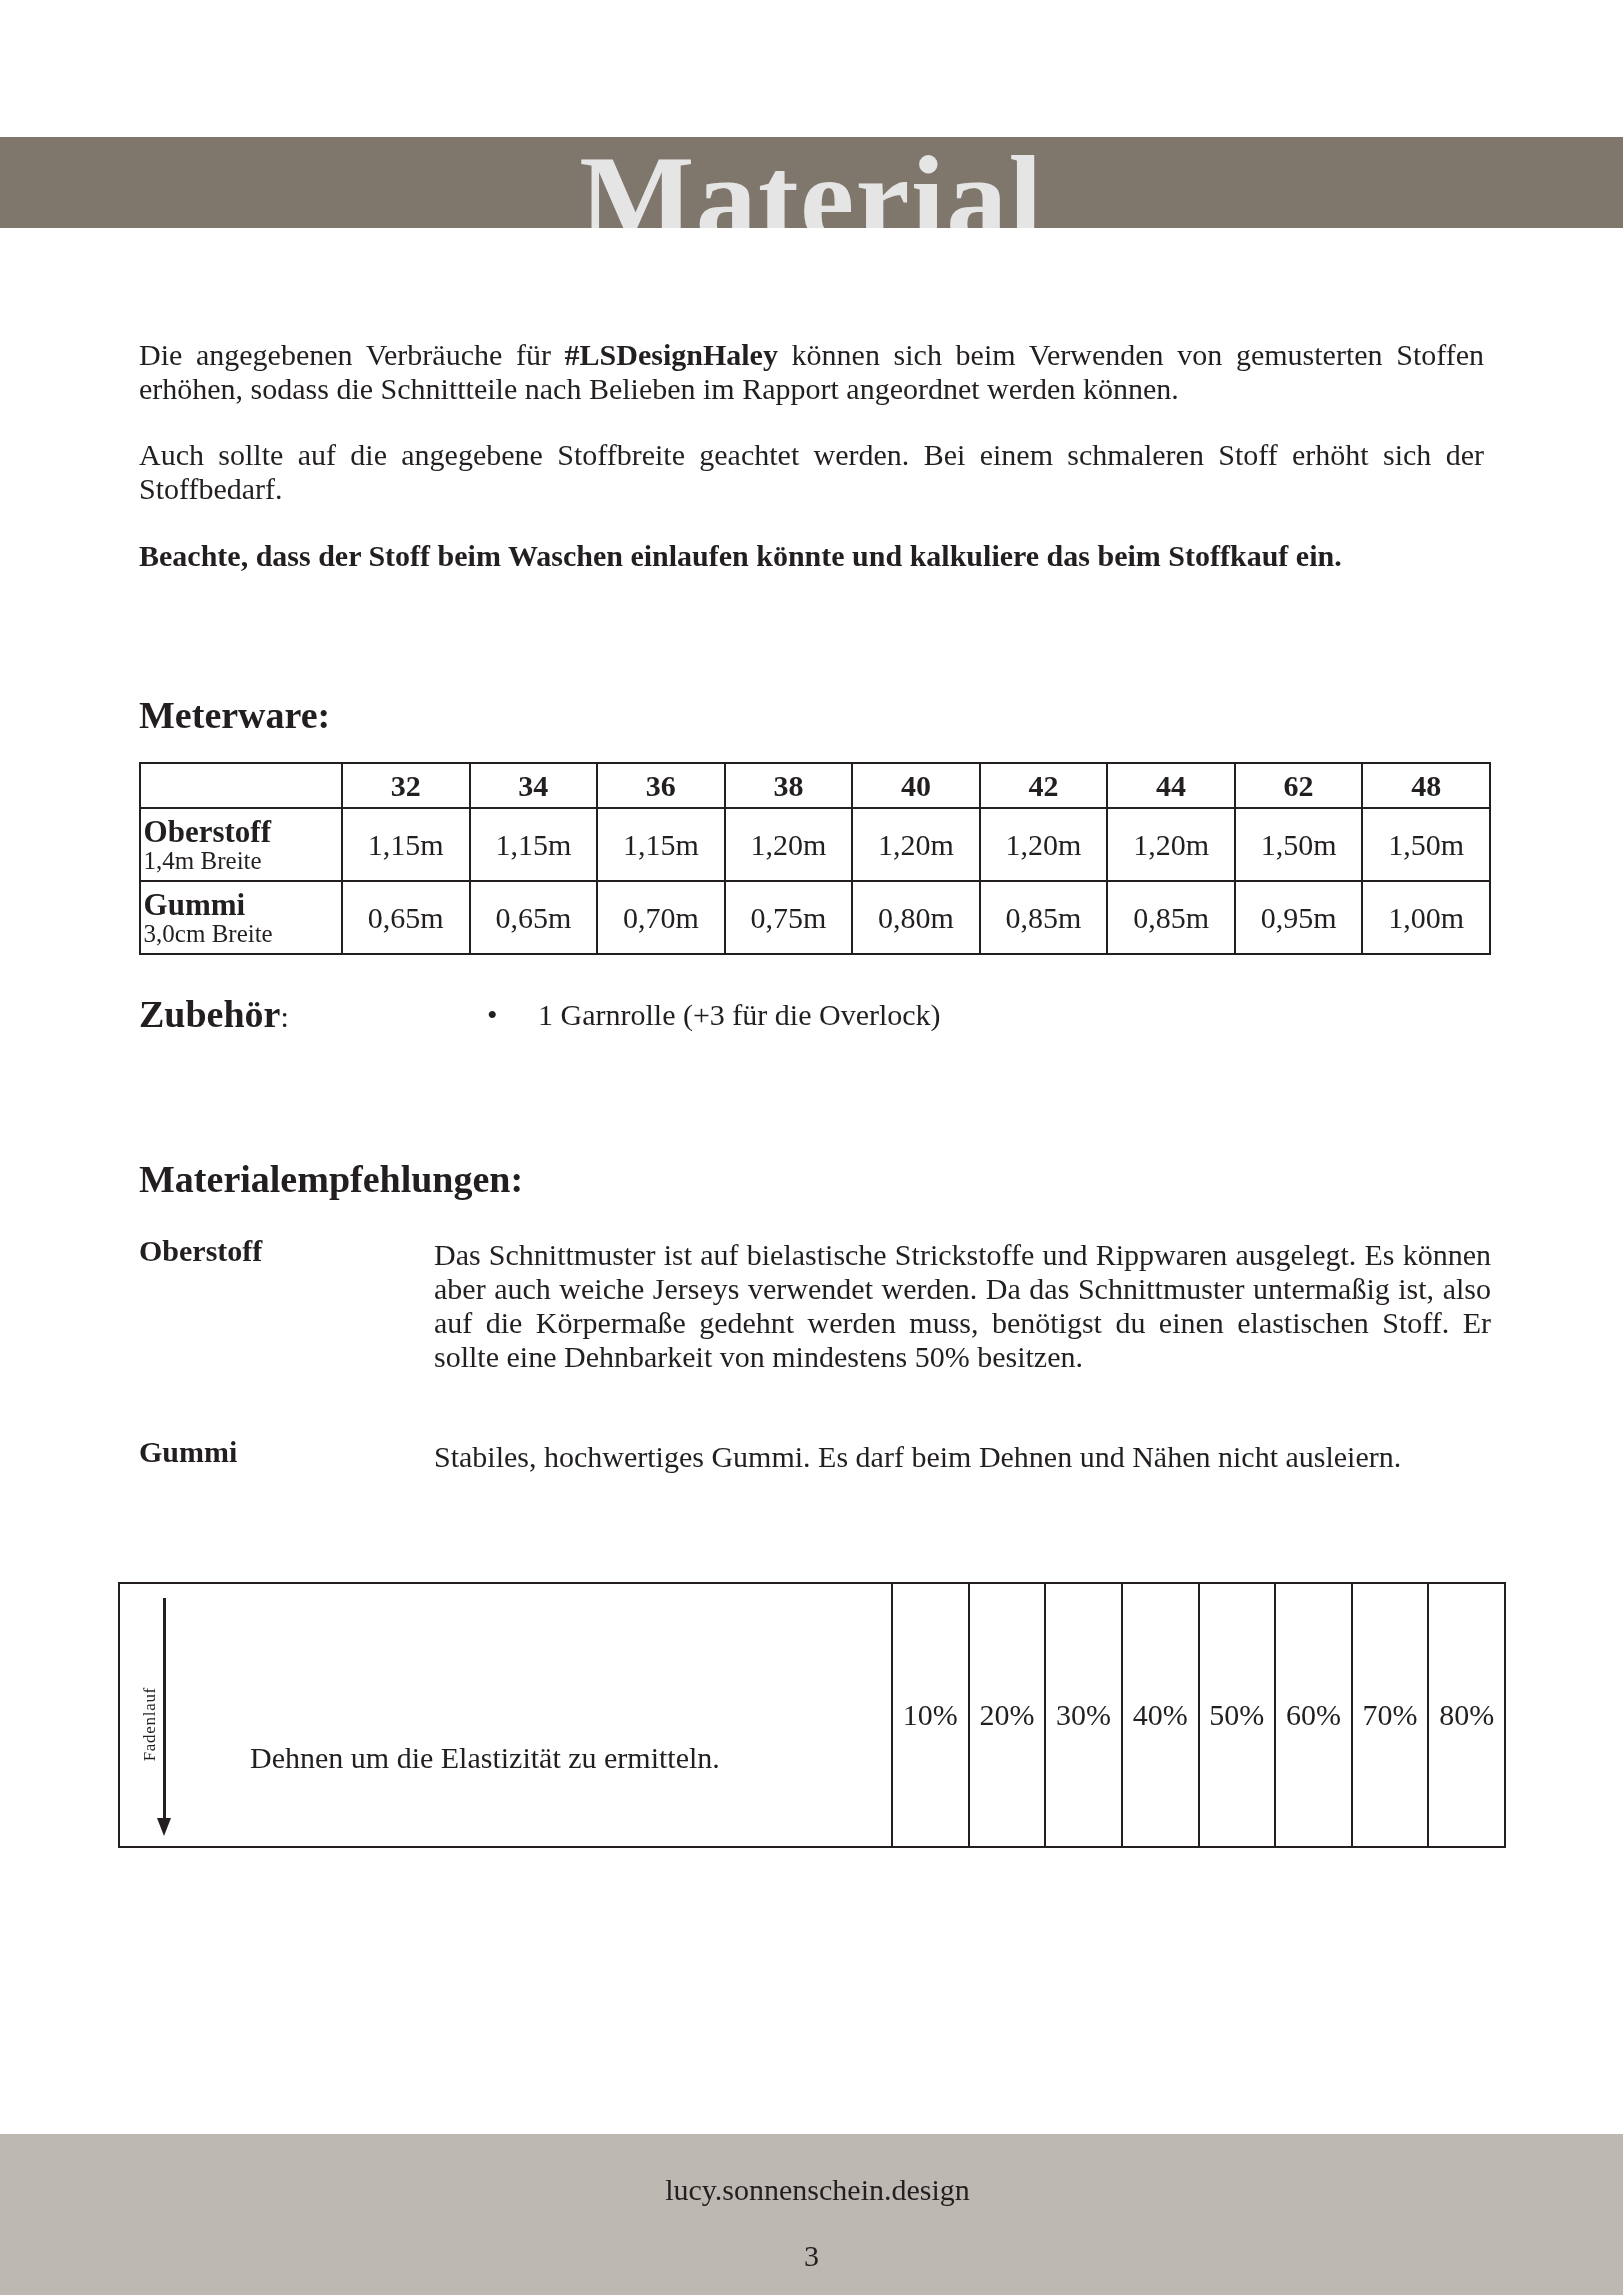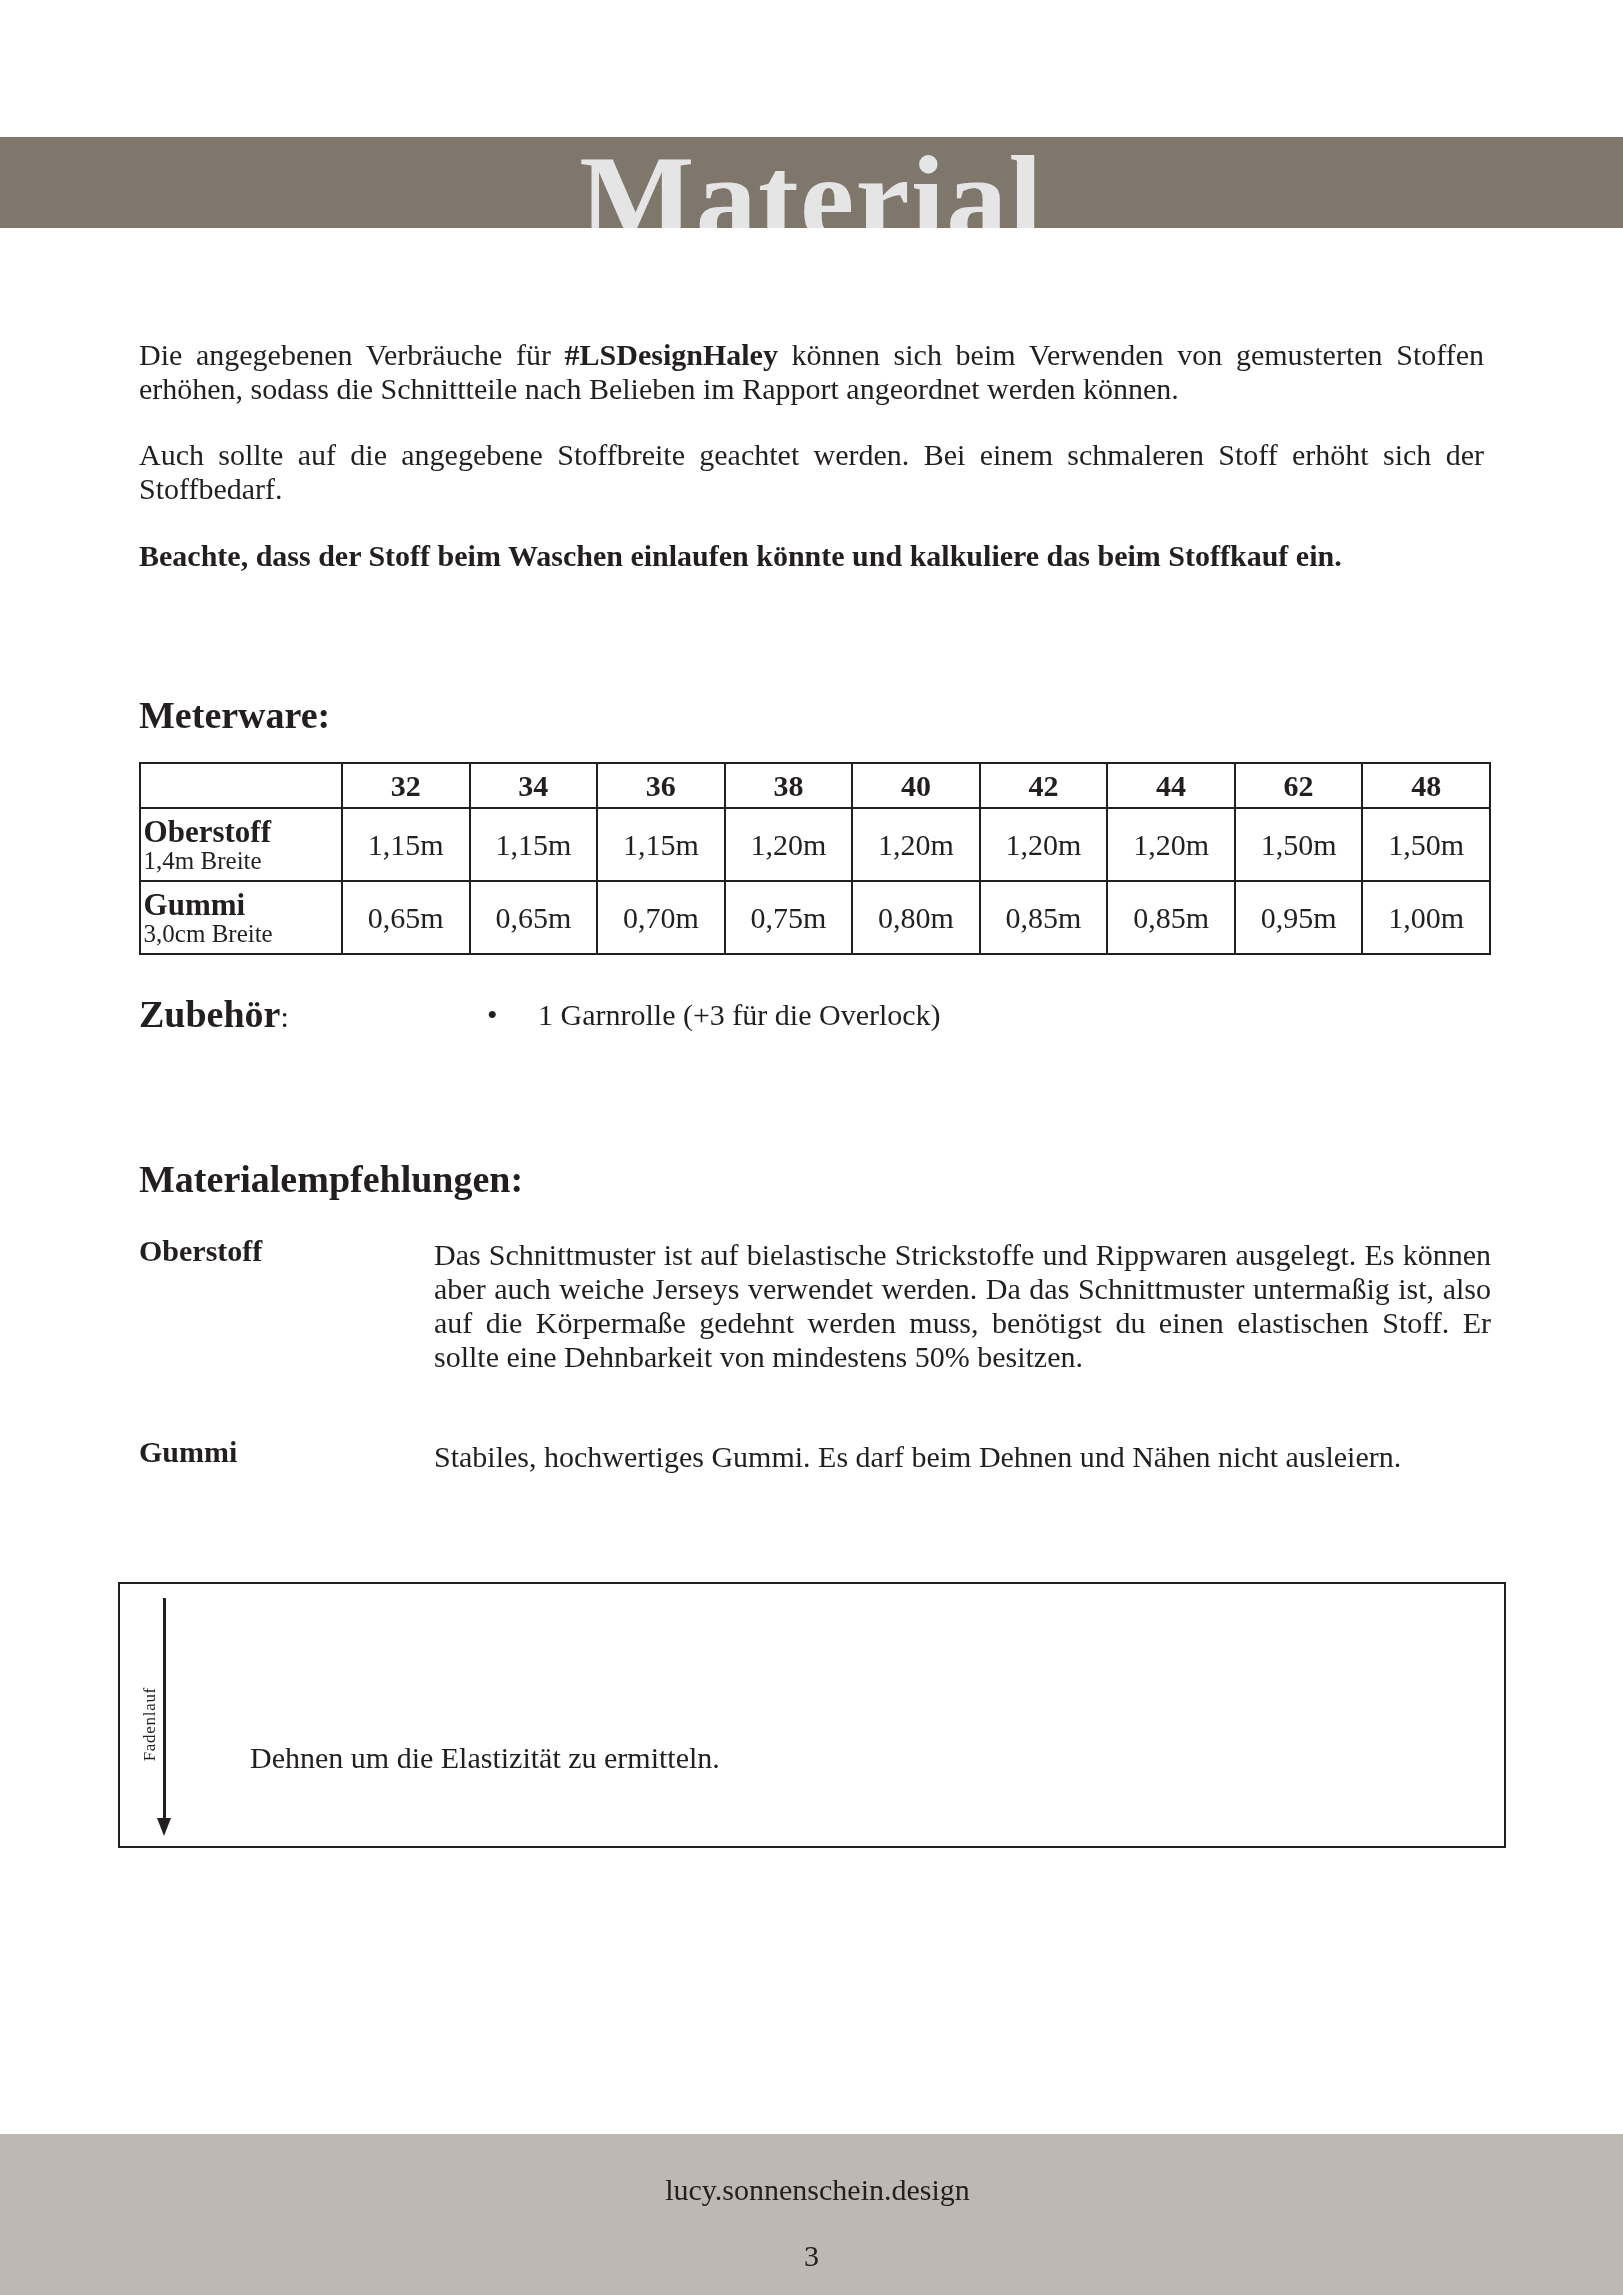--- a/index.html
+++ b/index.html
@@ -182,19 +182,29 @@
 <p class="abs rec-text" style="top:1234px;">Das Schnittmuster ist auf bielastische Strickstoffe und Rippwaren ausgelegt. Es können aber auch weiche Jerseys verwendet werden. Da das Schnittmuster untermaßig ist, also auf die Körpermaße gedehnt werden muss, benötigst du einen elastischen Stoff. Er sollte eine Dehnbarkeit von mindestens 50% besitzen.</p>
 
 <div class="abs rec-label" style="top:1435px;">Gummi</div>
 <p class="abs rec-text" style="top:1436px;">Stabiles, hochwertiges Gummi. Es darf beim Dehnen und Nähen nicht ausleiern.</p>
 
 <div class="abs stretch">
   <div class="abs arrow-line"></div>
   <div class="abs arrow-head"></div>
   <div class="abs fadenlauf">Fadenlauf</div>
   <div class="abs stretch-line2">Dehnen um die Elastizität zu ermitteln.</div>
+  <div class="cells">
+    <div class="cell">10%</div>
+    <div class="cell">20%</div>
+    <div class="cell">30%</div>
+    <div class="cell">40%</div>
+    <div class="cell">50%</div>
+    <div class="cell">60%</div>
+    <div class="cell">70%</div>
+    <div class="cell">80%</div>
+  </div>
 </div>
 
 <div class="abs footer">
   <div class="footer-url">lucy.sonnenschein.design</div>
   <div class="footer-page">3</div>
 </div>
 
 
 </body></html>

